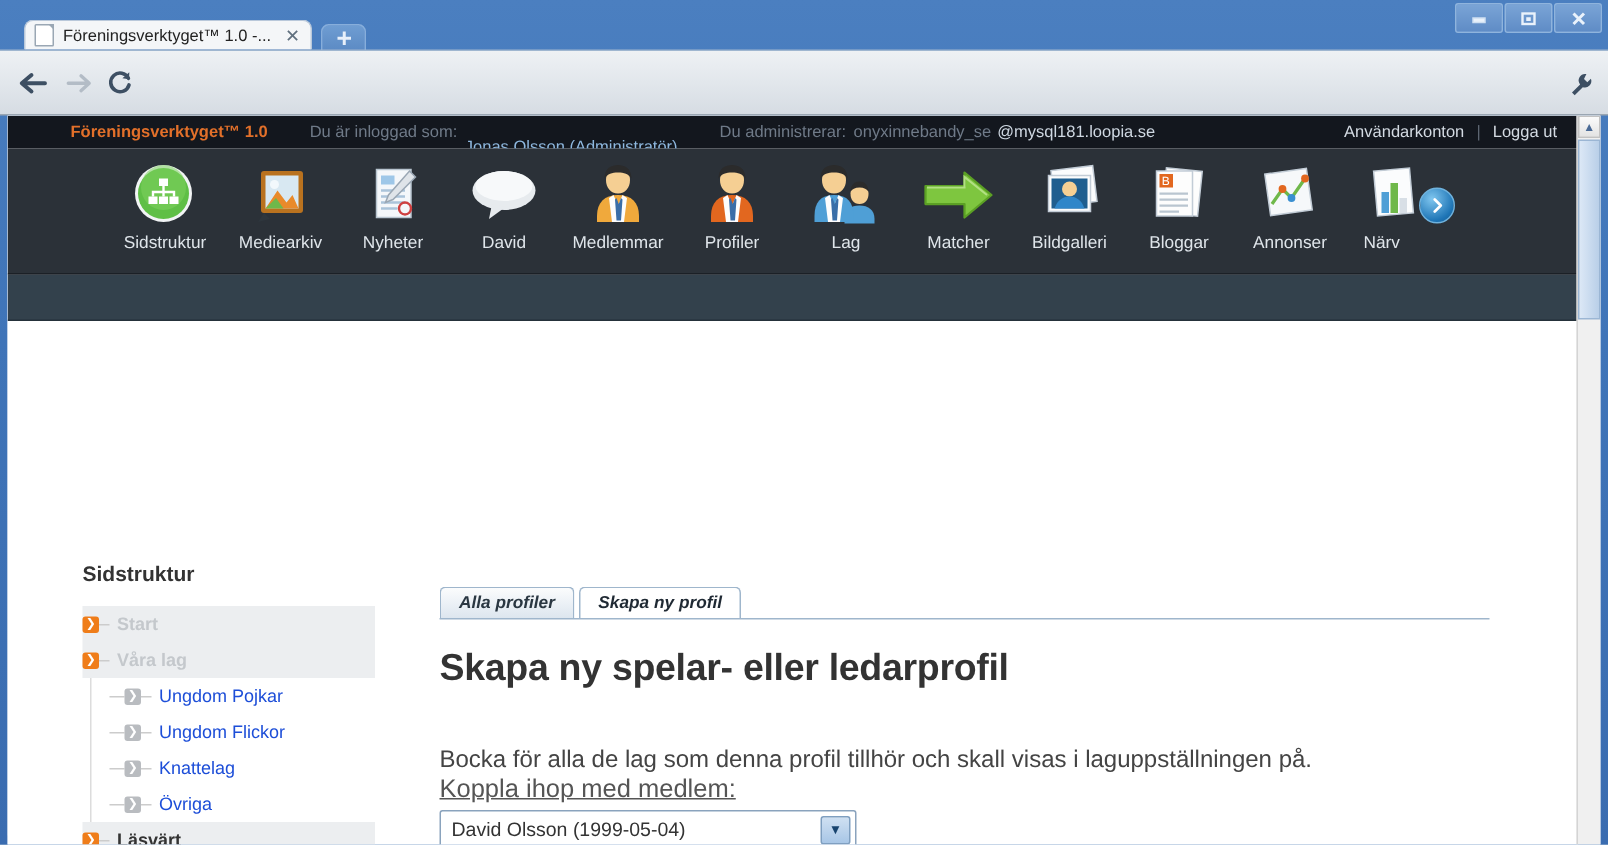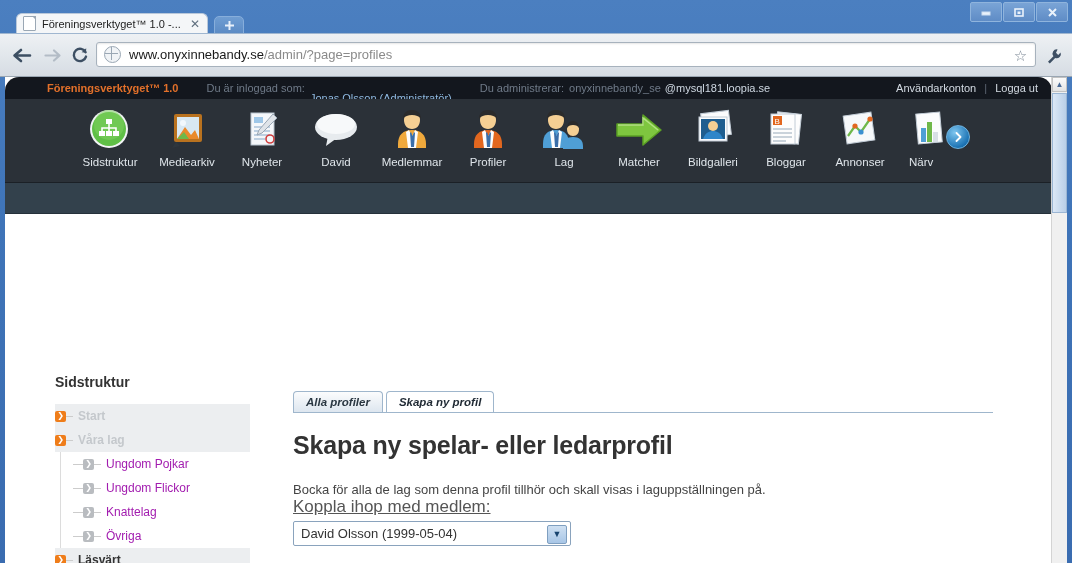--- a/index.html
+++ b/index.html
@@ -102,21 +102,21 @@
   #sb-up{
     width:15px;height:15px;background:linear-gradient(to bottom,#fbfbfb,#e3e3e3);
     border:1px solid #c2c2c2;box-sizing:border-box;
     display:flex;align-items:center;justify-content:center;color:#4a6a96;font-size:8px;
   }
   #sb-thumb{
     position:absolute;top:16px;left:0;width:15px;height:120px;
     background:linear-gradient(to right,#dce8f6,#b9cfe8);
     border:1px solid #9bb6d4;box-sizing:border-box;
   }
-  #page{position:absolute;left:0;top:0;width:1047px;height:486px;overflow:hidden;background:#fff;border-radius:14px;}
+  #page{position:absolute;left:0;top:0;width:1047px;height:486px;overflow:hidden;background:#fff;}
   
   #adminbar{
     height:22px;background:#13171e;display:flex;align-items:center;
     font-size:11px;color:#6f7a88;white-space:nowrap;
   }
   #adminbar .brand{color:#e2702a;font-weight:bold;margin-left:42px;}
   #adminbar .seg{margin-left:28px;}
   #adminbar .val{color:#8fb9e0;margin-top:20px;}
   #adminbar .val2{color:#cfd8e2;}
   #adminbar .right{margin-left:auto;margin-right:14px;color:#d4dbe3;}
@@ -160,39 +160,39 @@
     display:flex;align-items:center;justify-content:center;
     color:#fff;font-size:8px;line-height:1;
   }
   .snode.lvl0 .bullet{background:#ef7d1a;}
   .snode.lvl1 .bullet{background:#b9bcc0;}
   .snode .dash{width:7px;height:1px;background:#ccc;flex:0 0 auto;}
   .snode .dashL{width:10px;height:1px;background:#ccc;flex:0 0 auto;}
   .snode .txt{margin-left:5px;white-space:nowrap;}
   .snode .txt.dim{color:#c4c8cc;font-weight:bold;}
   .snode .txt.bold{color:#333;font-weight:bold;}
-  .snode .txt.norm{color:#a21caf;}
+  .snode .txt.norm{color:#1d4ed8;}
   #treeline{position:absolute;left:5px;top:12px;width:1px;height:270px;background:#dcdcdc;}
   
   #main{position:absolute;left:288px;top:175px;width:700px;}
   #tabs{display:flex;align-items:flex-end;height:23px;position:relative;font-style:italic;}
   .ptab{
     height:21px;box-sizing:border-box;padding:0 12px;
     display:flex;align-items:center;
     font-size:11.5px;font-weight:bold;color:#1f2933;
     border:1px solid #9fb6cc;border-bottom:none;
     border-radius:4px 4px 0 0;
   }
   .ptab.inactive{background:linear-gradient(to bottom,#fbfcfd,#dde6ef);color:#2a3742;}
   .ptab.active{background:#fff;margin-left:3px;}
   #tabrule{height:1px;background:#9fb6cc;width:700px;}
   #h1{
     margin-top:18px;font-size:25px;font-weight:bold;color:#333;letter-spacing:-.2px;
   }
-  #intro{margin-top:22px;font-size:13px;color:#444;}
+  #intro{margin-top:38px;font-size:16px;color:#444;}
   .flabel{font-size:17px;color:#555;text-decoration:underline;}
   #memselect{
     margin-top:4px;width:278px;height:25px;box-sizing:border-box;
     border:1px solid #8aa3bd;background:#fff;border-radius:2px;
     display:flex;align-items:center;position:relative;
   }
   #memselect .val{font-size:13px;color:#333;margin-left:7px;}
   #memselect .arrow{
     position:absolute;right:3px;top:3px;width:18px;height:17px;
     background:linear-gradient(to bottom,#cfe0f2,#a8c6e6);
@@ -254,25 +254,20 @@
       </svg>
     </div>
 
     <div class="navbtn" id="reload">
       <svg width="18" height="18" viewBox="0 0 18 18">
         <path d="M14.6 6.2 A6.2 6.2 0 1 0 15 10.6" stroke="#3d4f63" stroke-width="2.4" fill="none" stroke-linecap="round"></path>
         <path d="M15.2 2.2 L15 6.8 L10.6 6.2 Z" fill="#3d4f63"></path>
       </svg>
     </div>
 
-    <div id="omnibox">
-      <span id="globe"></span>
-      <span id="urltext"><span class="dom">www.onyxinnebandy.se</span><span>/admin/?page=profiles</span></span>
-      <span id="star">☆</span>
-    </div>
 
     <div id="wrench">
       <svg width="17" height="17" viewBox="0 0 17 17">
         <path d="M11.6 1.4 a4.3 4.3 0 0 0 -4.2 6.9 L2 13.7 l1.8 1.8 l5.4-5.4 a4.3 4.3 0 0 0 5.4-5.6 L12.2 6.9 L10 4.7 Z" fill="#3d4f63"></path>
       </svg>
     </div>
   </div>
 
   <div id="viewport">
 

